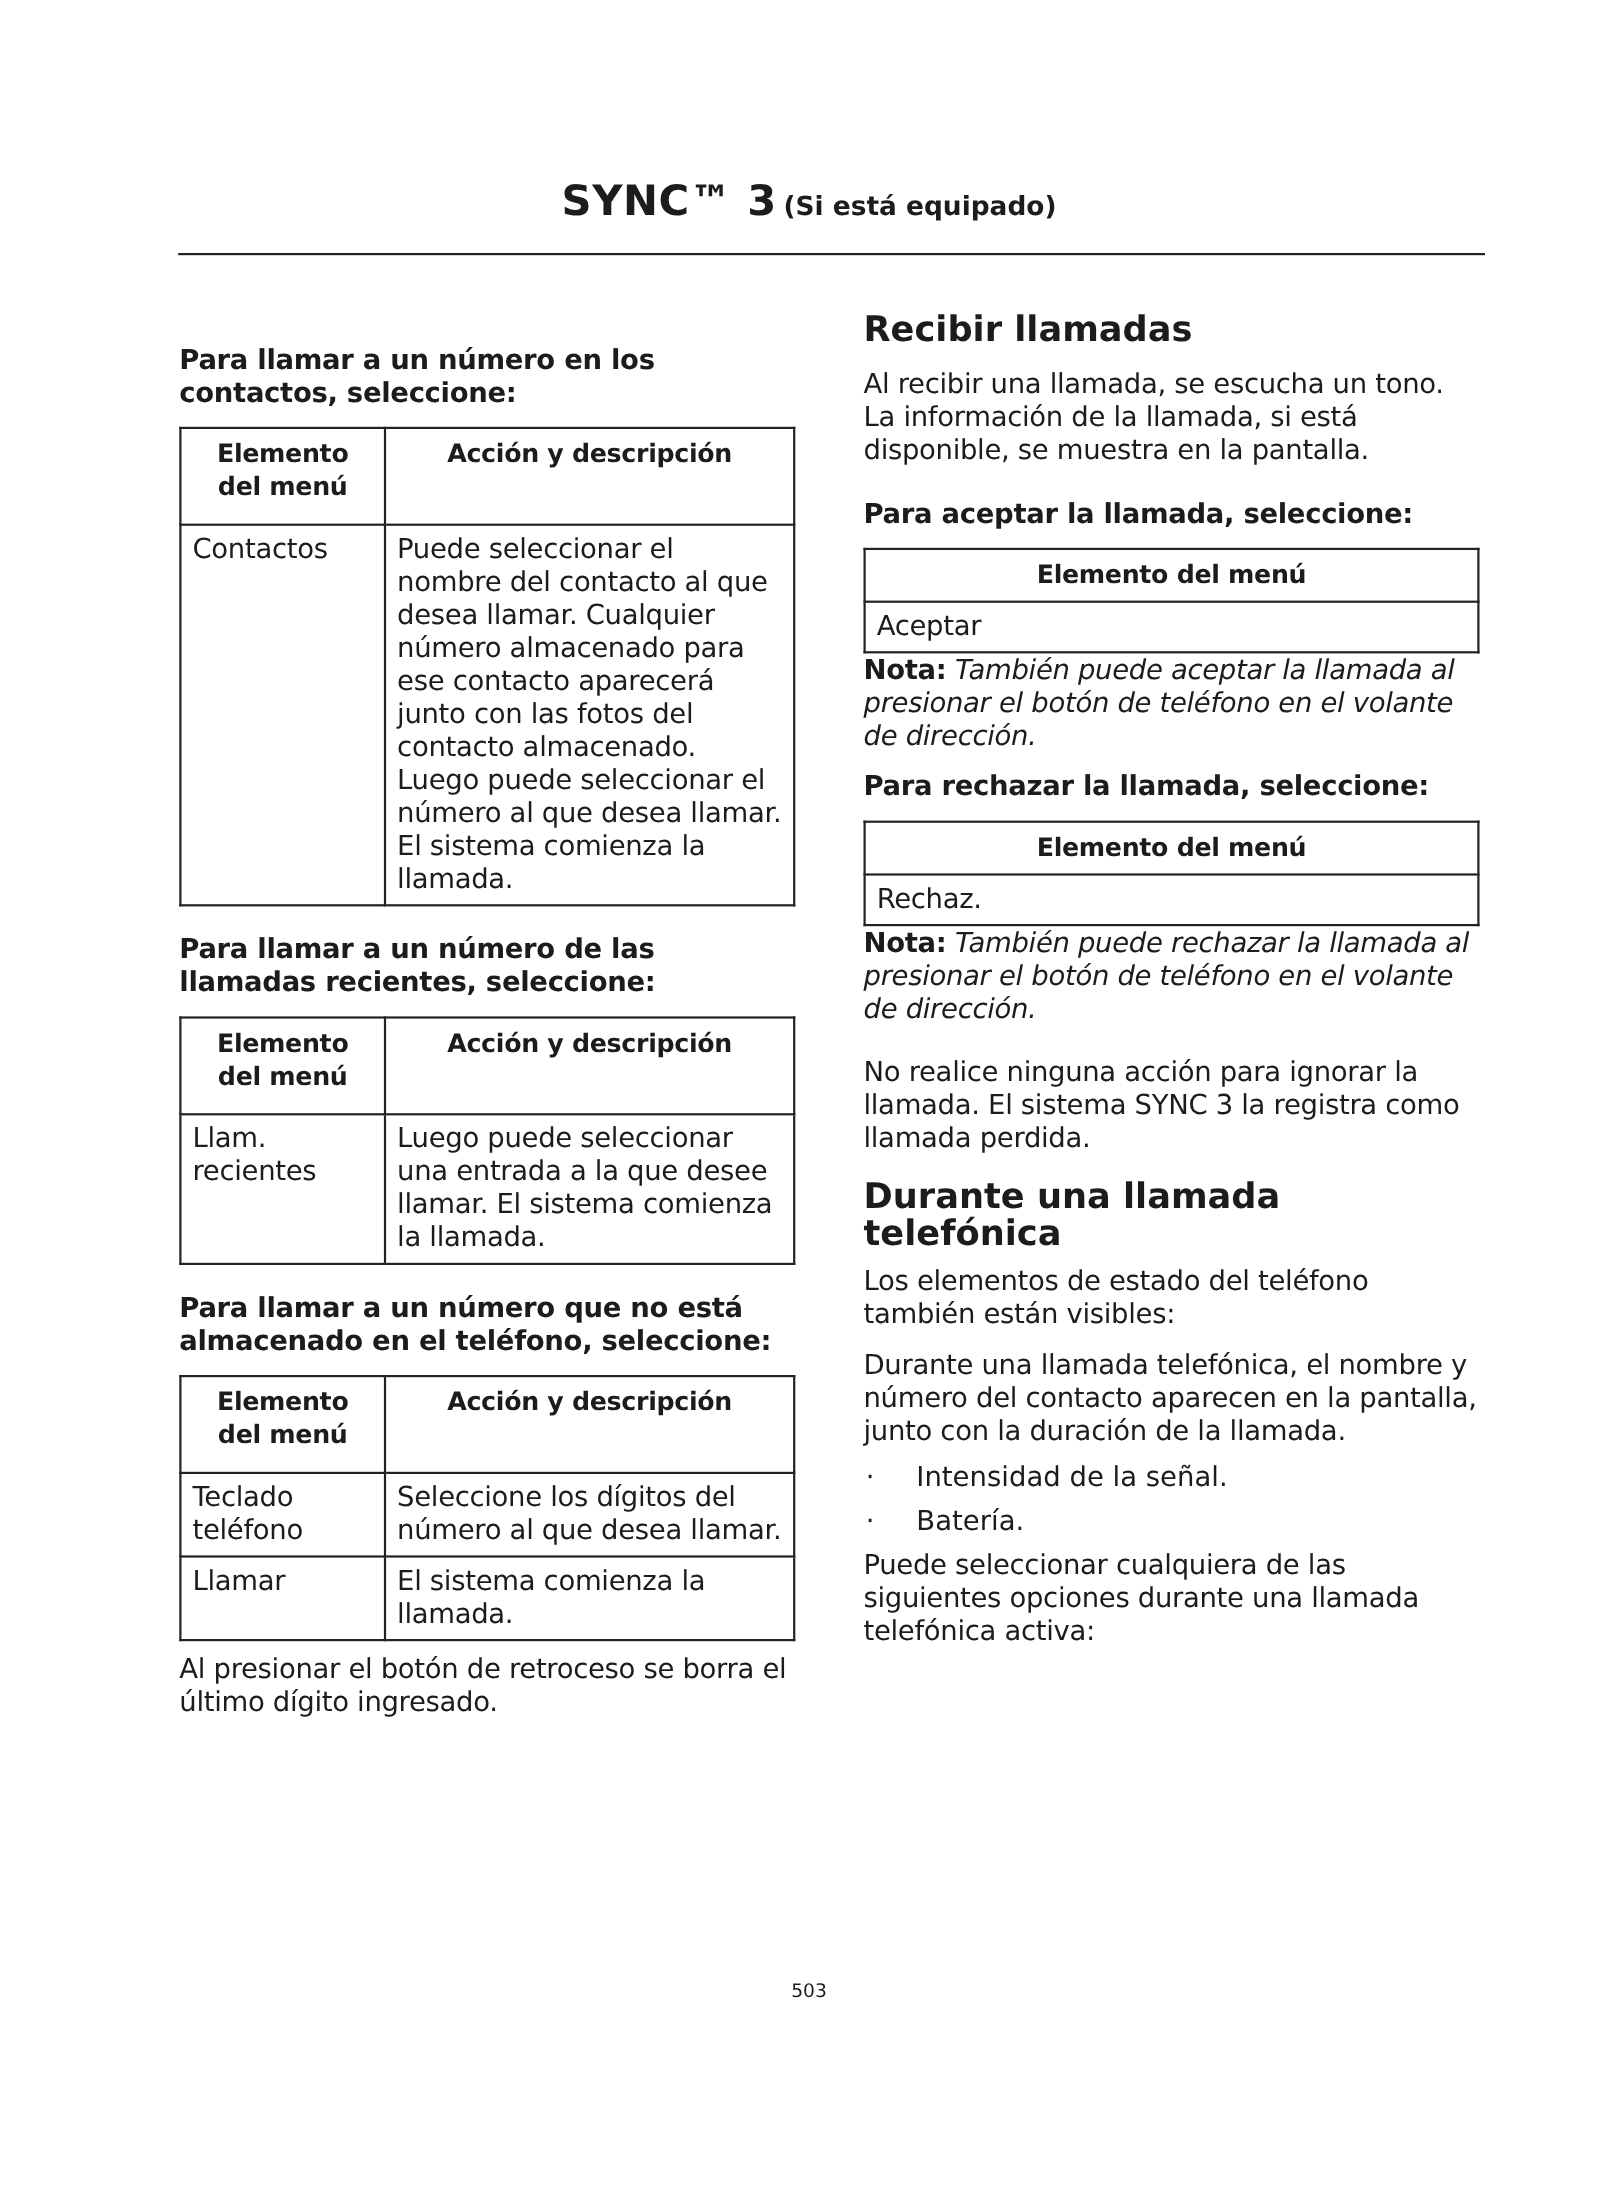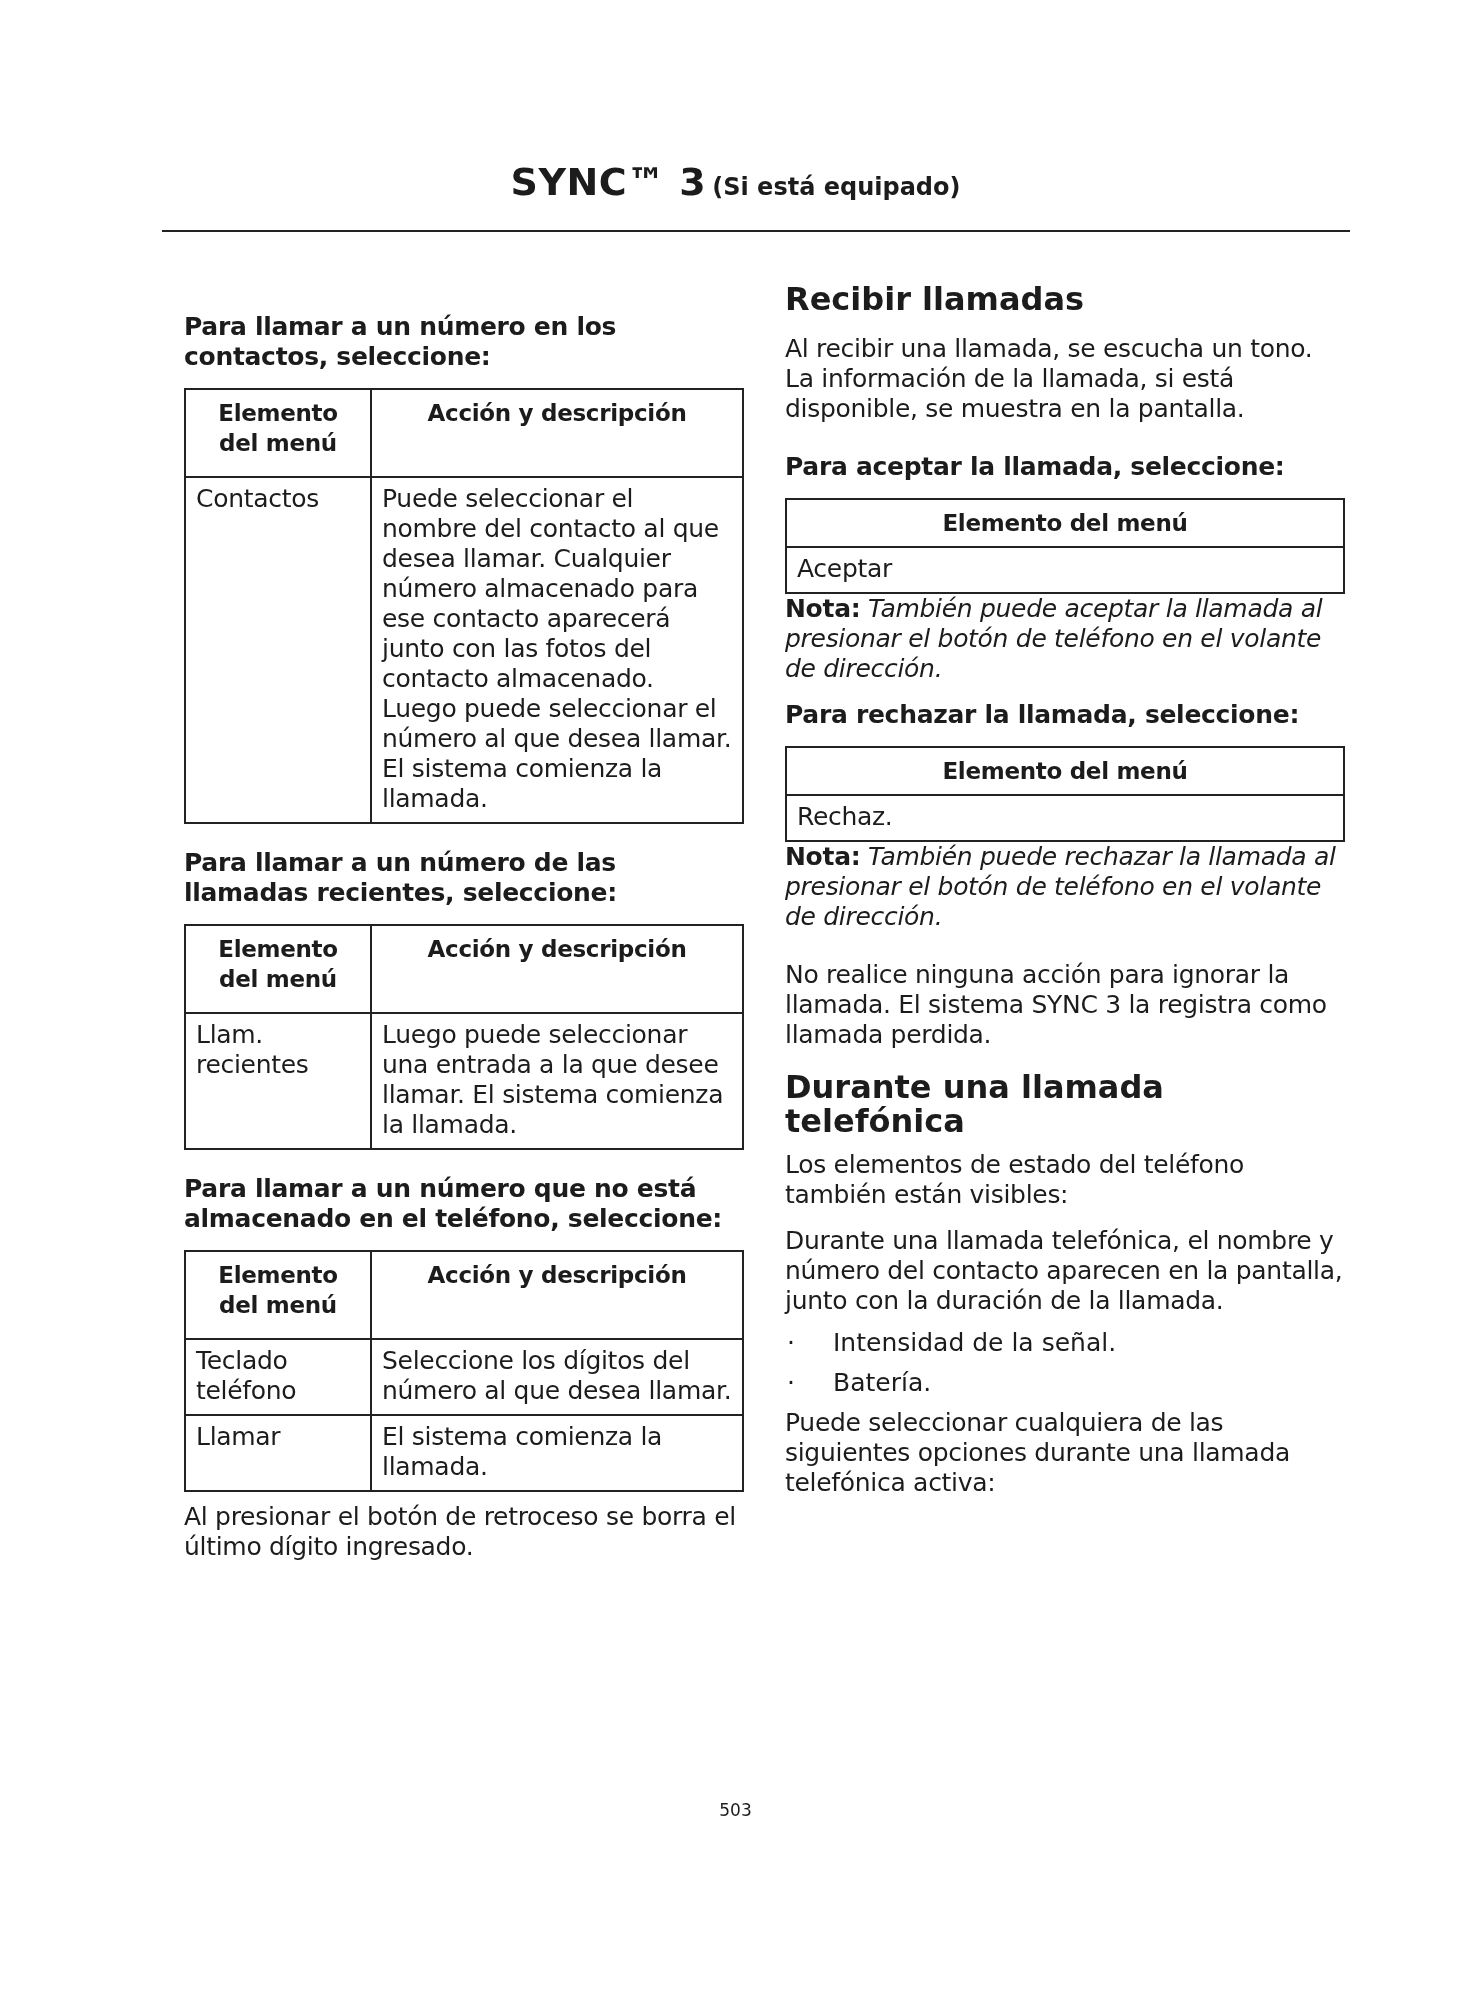--- a/index.html
+++ b/index.html
@@ -5,21 +5,21 @@
   html, body { margin:0; padding:0; background:#ffffff; }
   body { width:1471px; height:2000px; position:relative; overflow:hidden;
          font-family:"DejaVu Sans", sans-serif; color:#1c1c1c; }
   .abs { position:absolute; }
   .page-header { left:0; top:160px; width:1471px; text-align:center; }
   .page-title { font-weight:bold; font-size:38px; letter-spacing:0.5px; }
   .page-title-sub { font-weight:bold; font-size:24px; margin-left:6px; }
   .header-rule { left:162px; top:230px; width:1188px; height:0; border-top:2.5px solid #222; }
 
   .col { position:absolute; }
-  .col-left { left:184px; top:312px; width:560px; }
+  .col-left { left:163px; top:312px; width:560px; }
   .col-right { left:785px; top:282px; width:560px; }
 
   .h-section { font-weight:bold; font-size:32px; line-height:34px; margin:0; }
   .h-sub { font-weight:bold; font-size:25px; line-height:30px; margin:0; letter-spacing:-0.3px; }
   p.body { font-size:25px; line-height:30px; margin:0; letter-spacing:-0.3px; }
   .note-label { font-weight:bold; }
   .note-text { font-style:italic; }
 
   table.menu { border-collapse:collapse; width:100%; table-layout:fixed; }
   table.menu th, table.menu td { border:2.5px solid #222; vertical-align:top;

